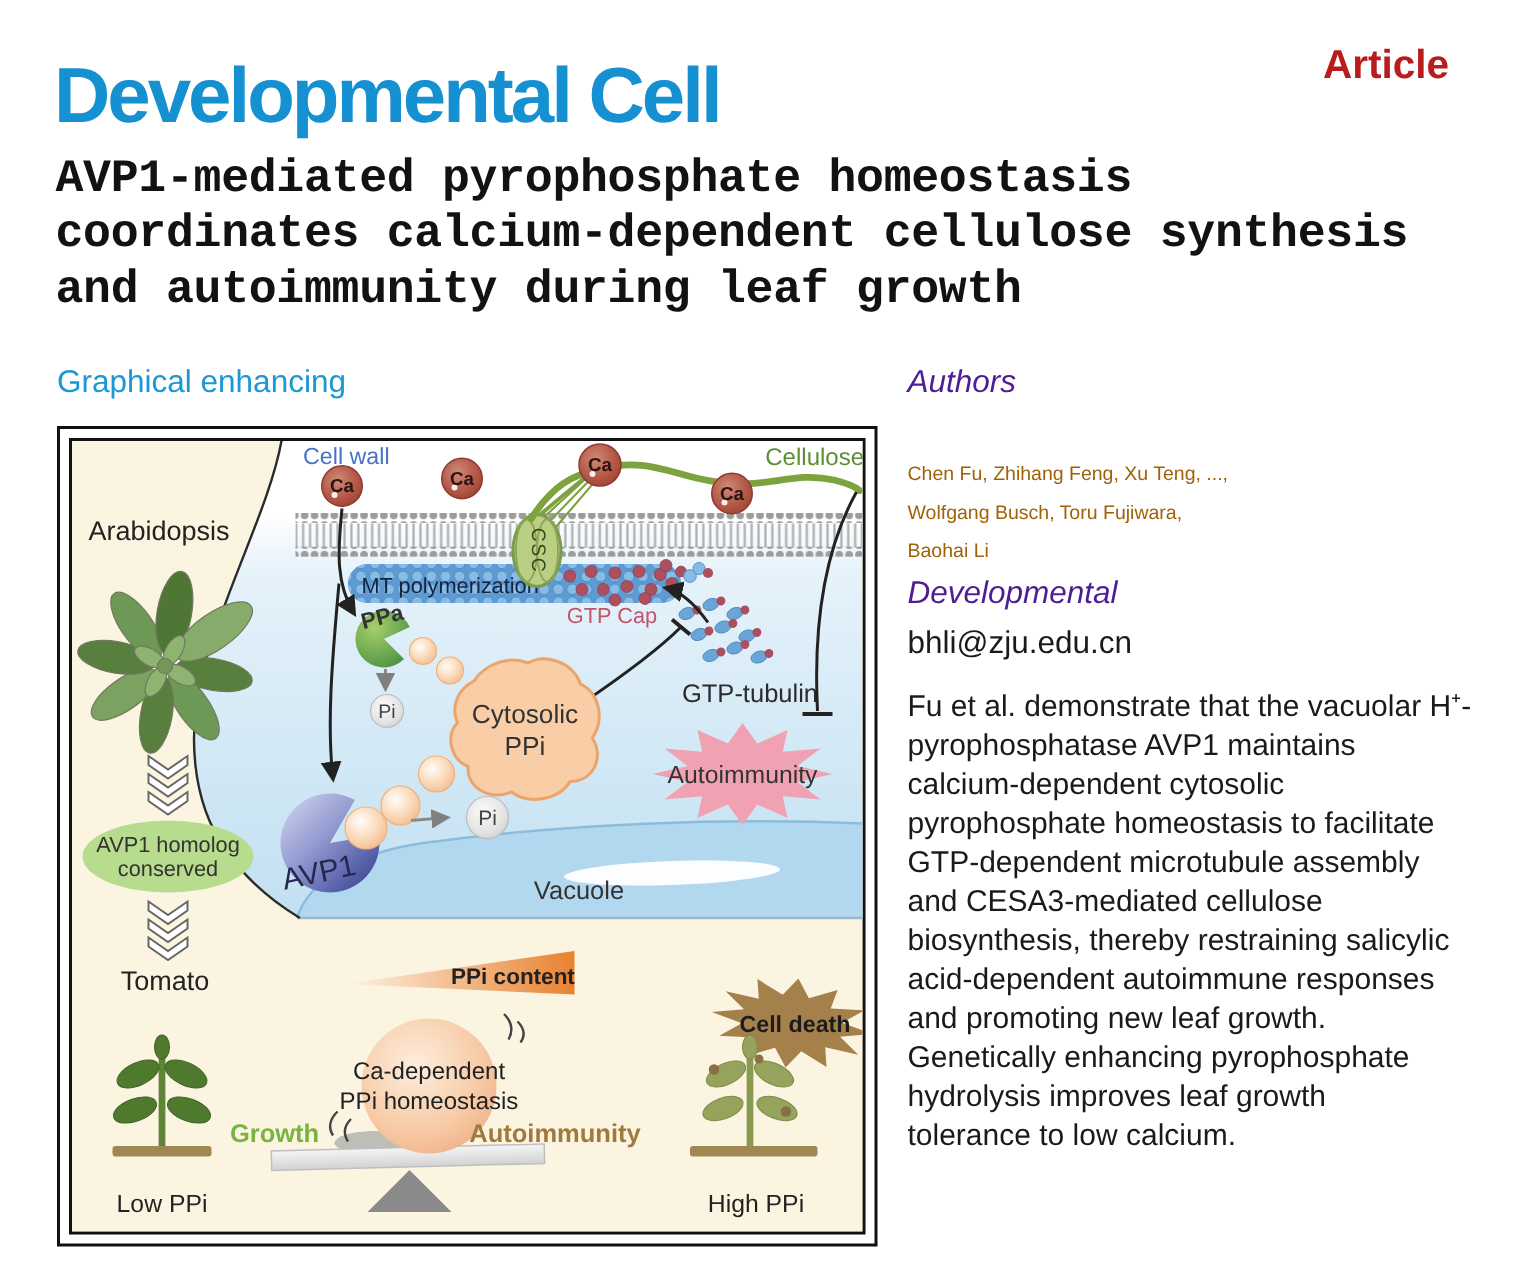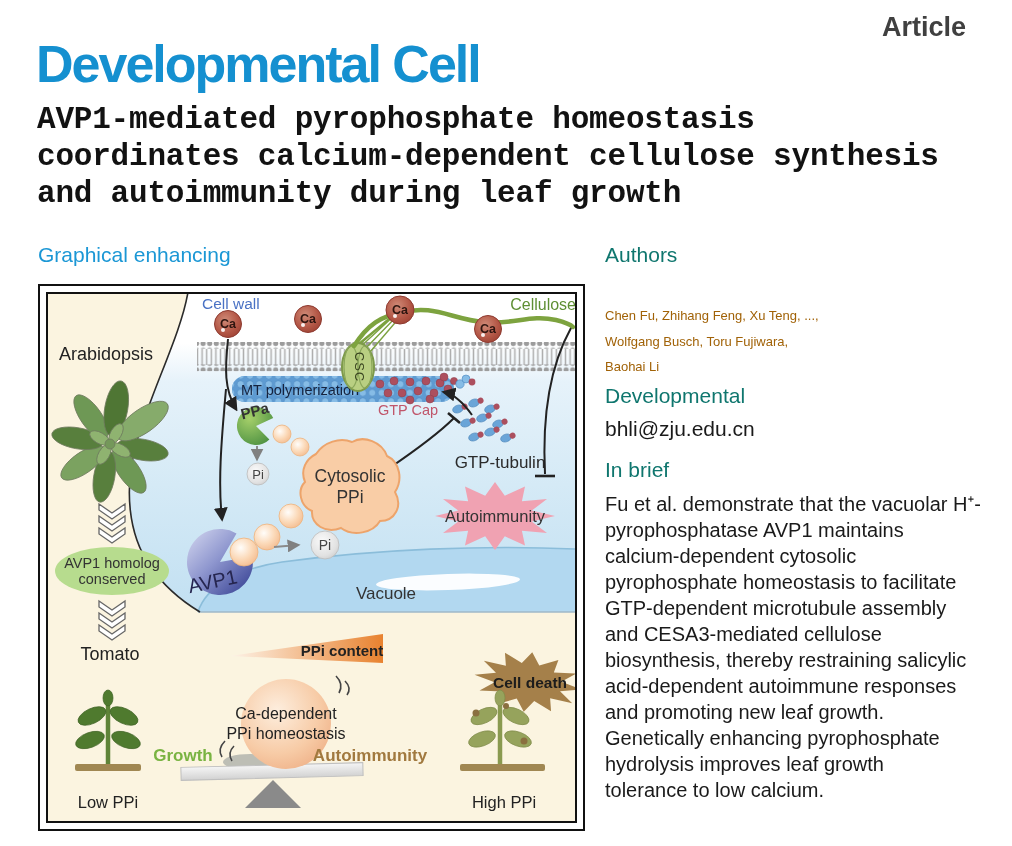--- a/index.html
+++ b/index.html
@@ -1,27 +1,27 @@
 <!DOCTYPE html>
 <html><head>
 <meta charset="utf-8">
 <style>
   html,body{margin:0;padding:0;background:#ffffff;}
   .page{position:relative;width:1012px;height:846px;background:#ffffff;
         font-family:"Liberation Sans",sans-serif;color:#1a1a1a;overflow:hidden;}
-  .article-label{position:absolute;top:12px;right:46px;font-size:27px;font-weight:bold;color:#404040;}
+  .article-label{position:absolute;top:28px;right:46px;font-size:27px;font-weight:bold;color:#b91c1c;}
   .journal{position:absolute;left:36px;top:34px;margin:0;font-size:52px;font-weight:bold;
            color:#1590d0;letter-spacing:-2px;}
   .main-title{position:absolute;left:37px;top:101px;margin:0;width:940px;font-size:31px;
               font-weight:bold;line-height:37px;color:#121212;letter-spacing:-0.2px;white-space:pre-line;font-family:Liberation Mono, monospace;}
   .ga-heading{position:absolute;left:38px;top:243px;font-size:21px;font-weight:500;color:#1b97d5;}
   .ga-outer{position:absolute;left:38px;top:284px;border:2.5px solid #111;padding:6px;background:#fff;}
   .ga-inner{border:2px solid #111;width:527px;height:527px;background:#fbf4e0;}
   .right-col{position:absolute;left:605px;width:404px;}
-  .sec-heading{font-size:21px;font-weight:500;color:#0f766e;margin:0 0 9px 0;}
+  .sec-heading{font-size:21px;font-weight:500;color:#4c1d95;margin:0 0 9px 0;font-style:italic;}
   .pre{white-space:pre-line;}
   .names{font-size:13px;line-height:25.5px;color:#a16207;margin-top:36px;}
   .email{font-size:21px;color:#1a1a1a;}
   .brief{font-size:20px;line-height:26px;color:#1a1a1a;}
   svg{display:block;}
   svg text{font-family:"Liberation Sans",sans-serif;}
 </style>
 </head>
 <body>
 
@@ -358,21 +358,20 @@
 Wolfgang Busch, Toru Fujiwara,
 Baohai Li</div>
   </div>
 
   <div class="right-col" style="top:384px;">
     <div class="sec-heading">Developmental</div>
     <div class="email">bhli@zju.edu.cn</div>
   </div>
 
   <div class="right-col" style="top:458px;">
-    <div class="sec-heading">In brief</div>
     <div class="brief pre">Fu et al. demonstrate that the vacuolar H⁺-
 pyrophosphatase AVP1 maintains
 calcium-dependent cytosolic
 pyrophosphate homeostasis to facilitate
 GTP-dependent microtubule assembly
 and CESA3-mediated cellulose
 biosynthesis, thereby restraining salicylic
 acid-dependent autoimmune responses
 and promoting new leaf growth.
 Genetically enhancing pyrophosphate

